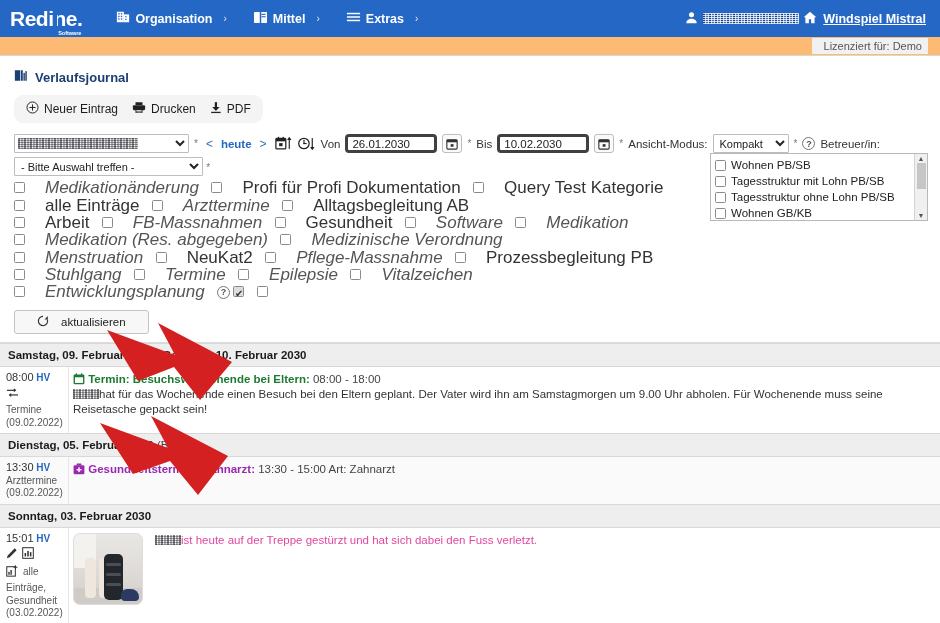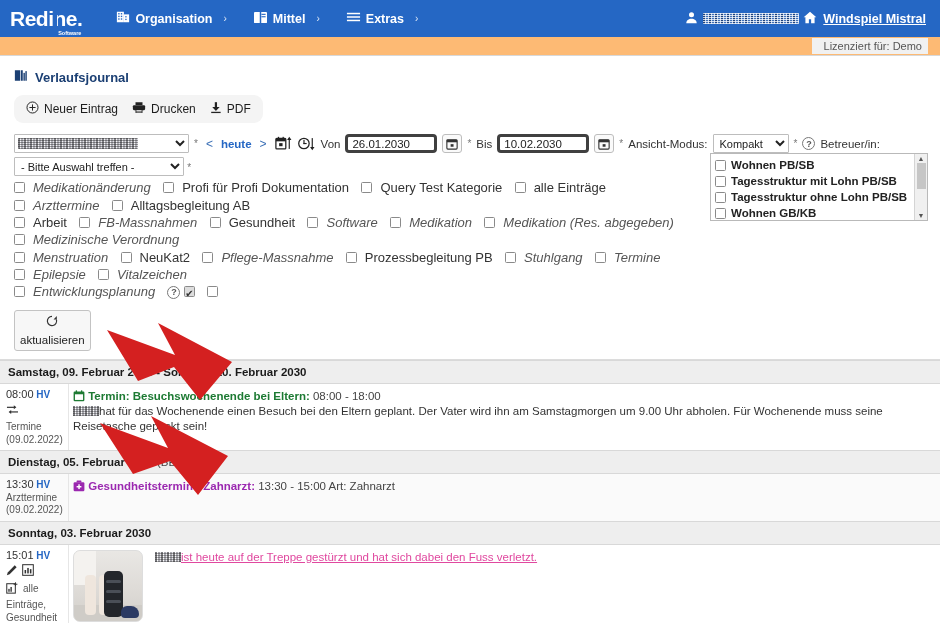--- a/index.html
+++ b/index.html
@@ -114,28 +114,28 @@
   .sel-mode { width:76px; }
   .qmark {
     width:13px; height:13px; border:1.3px solid #777; border-radius:50%;
     display:inline-flex; align-items:center; justify-content:center;
     font-size:9px; color:#555; font-weight:bold; cursor:pointer;
   }
 
   
   .filter2 { padding:4px 4px 0 4px; position:relative; }
   .sel-auswahl {
-    width:170px; font-size:11px; height:19px;
+    width:189px; font-size:11px; height:19px;
   }
   .cbcloud {
     padding-top:3px; line-height:17px; max-width:690px;
   }
   .cbitem {
-    display:inline-flex; align-items:center; gap:8px; margin-right:9px;
-    font-size:13px; white-space:nowrap; vertical-align:middle;
+    display:inline-flex; align-items:center; gap:20px; margin-right:9px;
+    font-size:17px; white-space:nowrap; vertical-align:middle;
   }
   .cbitem.it { font-style:italic; color:#555; }
   .cbox {
     width:11px; height:11px; border:1.3px solid #8a8a8a; background:#fff;
     display:inline-block; border-radius:1.5px; cursor:pointer; flex:none;
   }
   .cbox.checked {
     background:#ddd; position:relative;
   }
   .cbox.checked::after {
@@ -145,35 +145,35 @@
 
   
   .rightbox {
     position:absolute; right:2px; top:0px; width:218px; height:68px;
     border:1px solid #b9b9b9; background:#fff; overflow:hidden;
     display:flex;
   }
   .rightbox .items { flex:1; padding:3px 0 0 4px; }
   .rightbox .row {
     display:flex; align-items:center; gap:5px; font-size:11.5px;
-    color:#222; height:16px;font-weight:bold;
+    color:#222; height:16px;
   }
   .rb-scroll {
     width:13px; background:#f0f0f0; border-left:1px solid #d4d4d4;
     display:flex; flex-direction:column; align-items:center;
     justify-content:space-between; padding:1px 0;
   }
   .rb-scroll .arr { font-size:7px; color:#555; }
   .rb-scroll .thumb { width:9px; height:26px; background:#c6c6c6; margin:1px 0 auto 0;}
 
   .refreshrow { padding:10px 4px 8px 4px; }
   .refreshbtn {
-    display:inline-flex; align-items:center; gap:5px;
+    display:inline-flex; align-items:center; gap:12px;
     border:1px solid #c3c3c3; background:#f7f7f7; border-radius:3px;
-    padding:4px 5px; font-size:11.5px; color:#222; cursor:pointer;flex-direction:column;
+    padding:4px 22px; font-size:11.5px; color:#222; cursor:pointer;
   }
 
   
   .journal { border-top:1px solid #dcdcdc; }
   .dayhead {
     background:#eeeeee; border-top:1px solid #d8d8d8; border-bottom:1px solid #d8d8d8;
     padding:5px 8px; font-size:11.5px;
   }
   .dayhead b { color:#1b1b1b; }
   .dayhead span { color:#444; font-weight:normal; }
@@ -190,21 +190,21 @@
   .gutter .cat { color:#555; }
   .body {
     flex:1; padding:5px 8px 6px 4px; font-size:11.5px; line-height:15px;
     border-left:1px solid #e6e6e6;
   }
   .ttl { font-weight:bold; }
   .ttl.green { color:#1d7a33; }
   .ttl.purple { color:#9b28b0; }
   .meta { color:#444; }
   .desc { color:#333; }
-  .desc.pink { color:#e0489f;text-decoration:underline; }
+  .desc.pink { color:#e0489f; }
   .inline-px {
     display:inline-block; width:26px; height:10px; vertical-align:-1px;
     background-image:
       repeating-linear-gradient(0deg,  rgba(0,0,0,.3) 0 1px, transparent 1px 2px),
       repeating-linear-gradient(90deg, rgba(110,110,115,.9) 0 2px, rgba(250,250,252,.95) 2px 3px, rgba(150,150,158,.8) 3px 5px, rgba(230,230,235,.9) 5px 6px);
   }
   .withimg { display:flex; gap:12px; align-items:flex-start; }
   .photo {
     width:70px; height:72px; border-radius:7px; flex:none;
     background:

